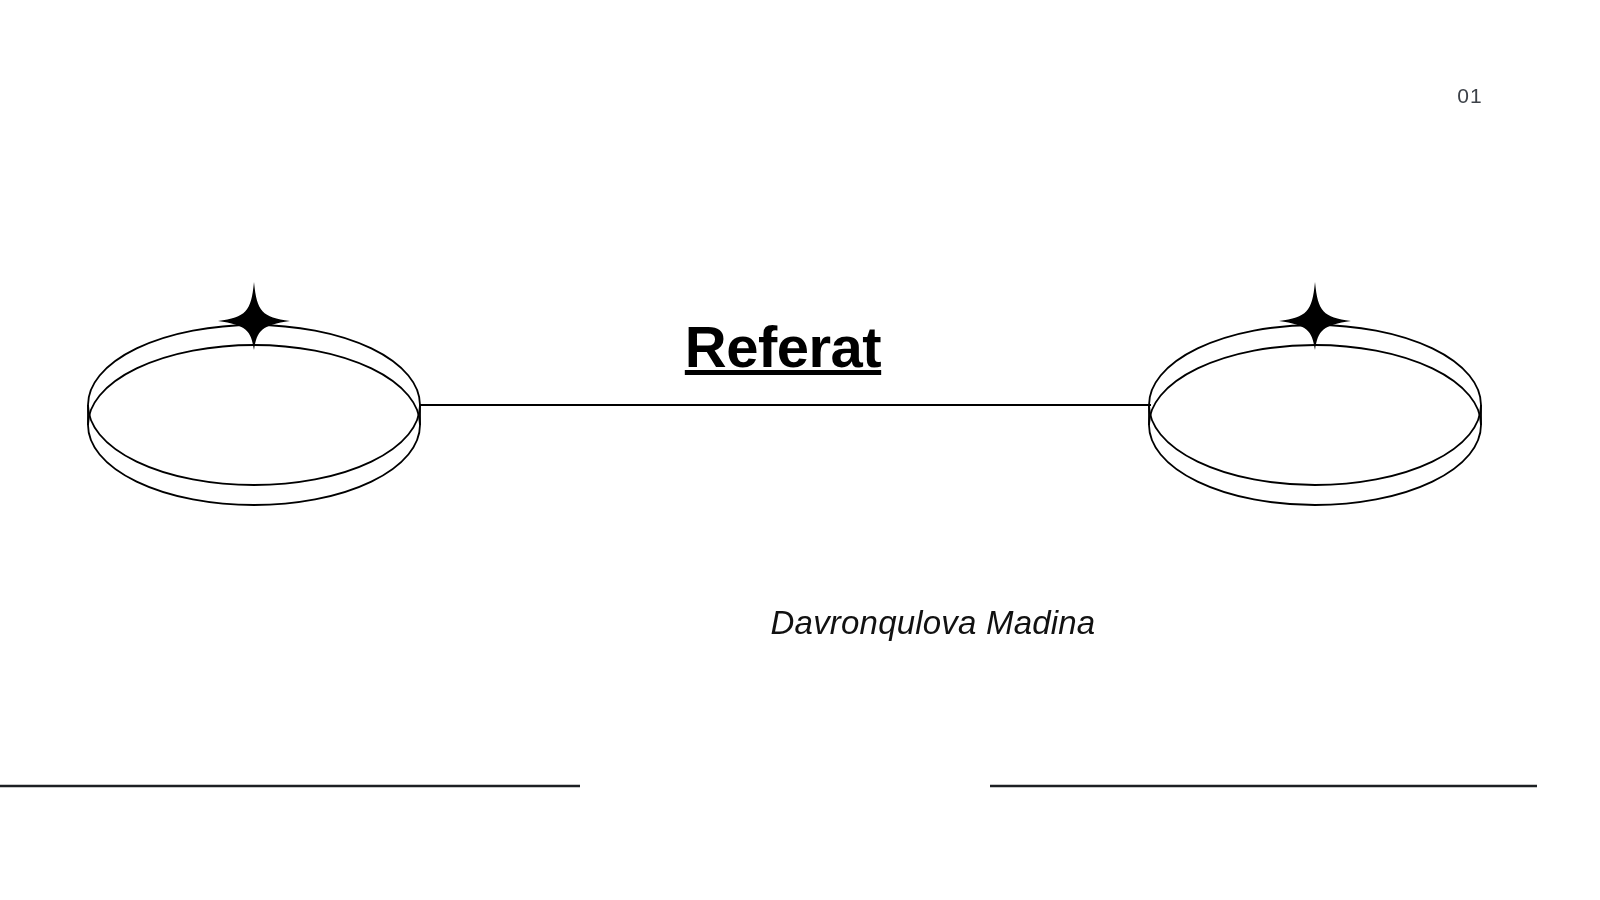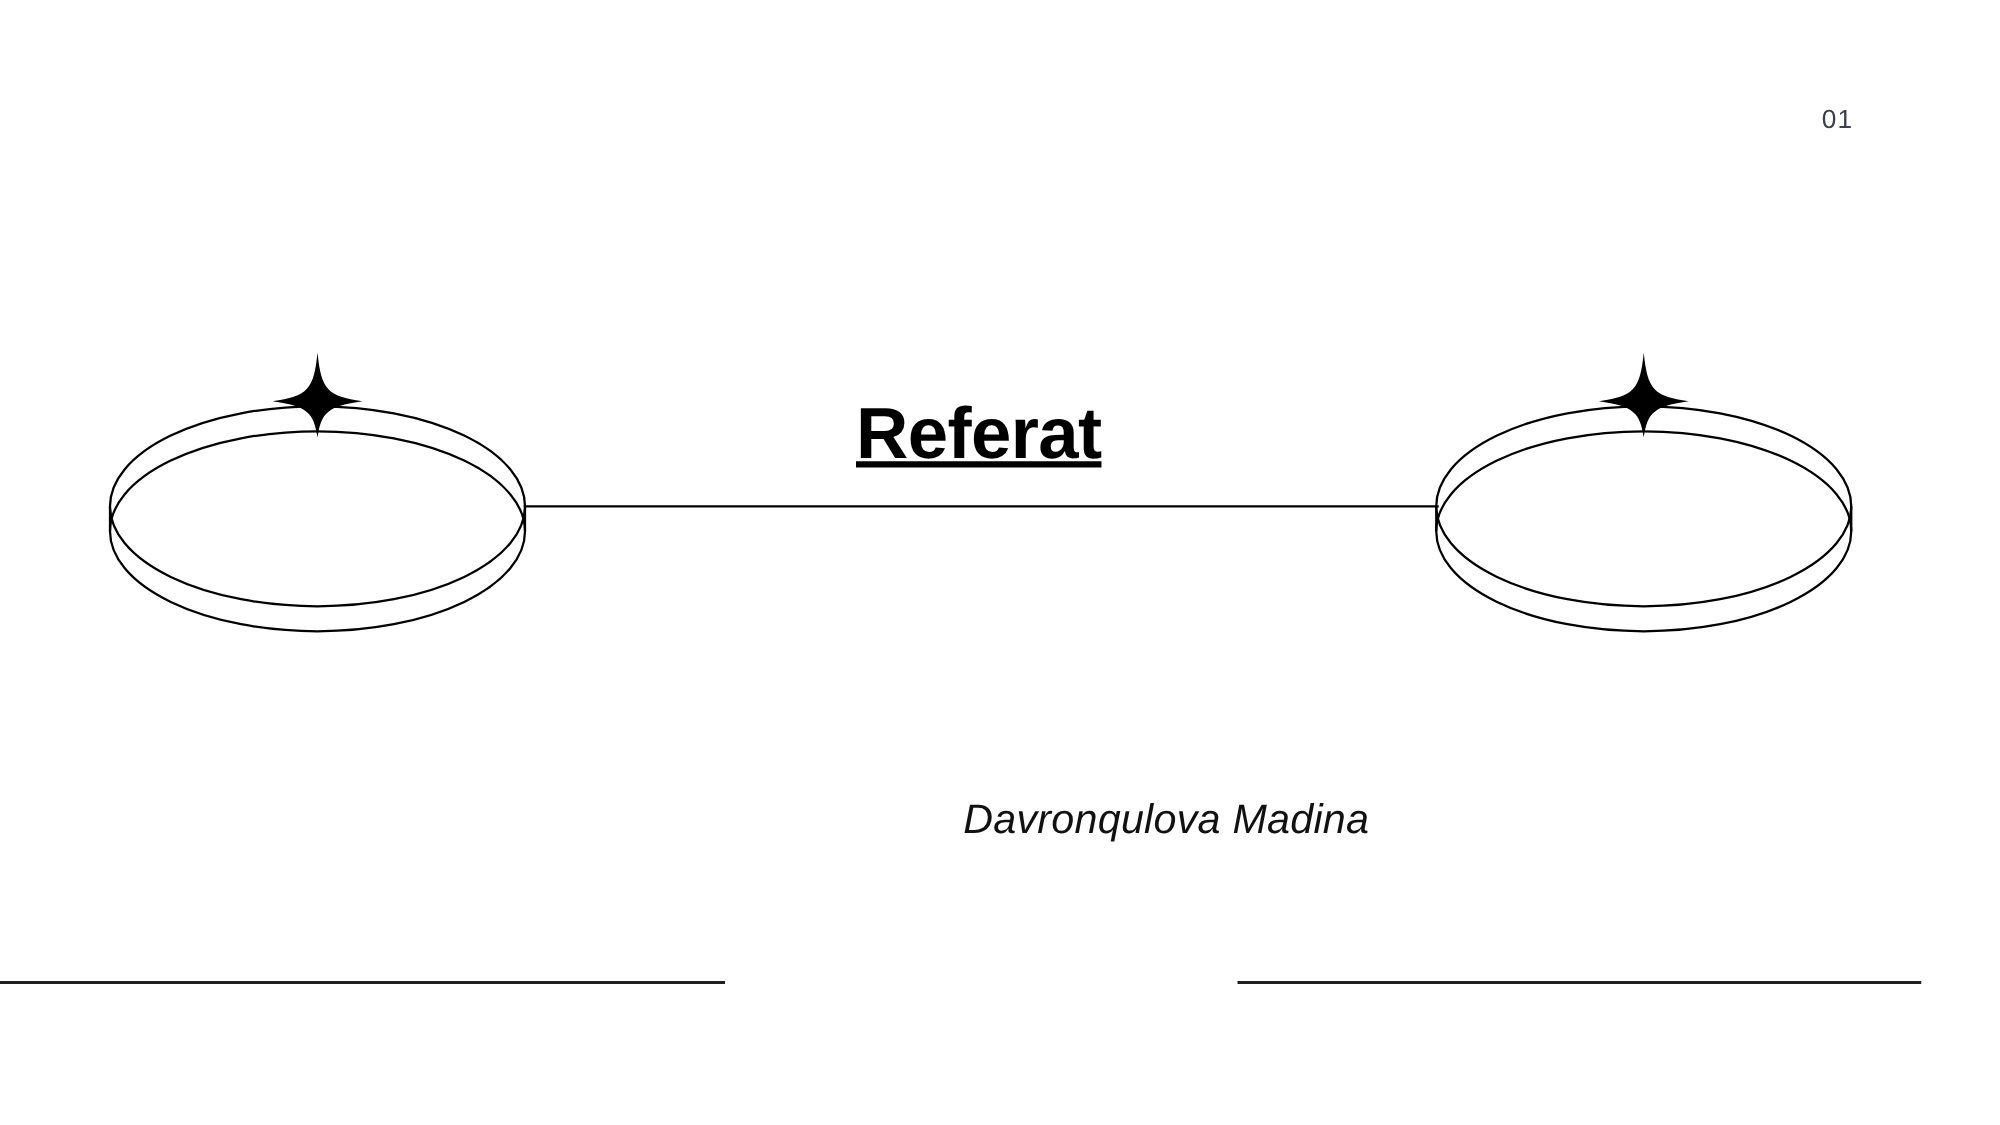--- a/index.html
+++ b/index.html
@@ -57,21 +57,20 @@
     top: 604px;
     left: 633px;
     width: 600px;
     text-align: center;
     font-family: "Liberation Sans", "DejaVu Sans", sans-serif;
     font-size: 33px;
     font-style: italic;
     font-weight: 400;
     color: #111111;
     letter-spacing: 0.2px;
-    margin-top: 32px;
   }
 
   
   .deco-svg {
     position: absolute;
     top: 0;
     left: 0;
     width: 1600px;
     height: 900px;
     pointer-events: none;

